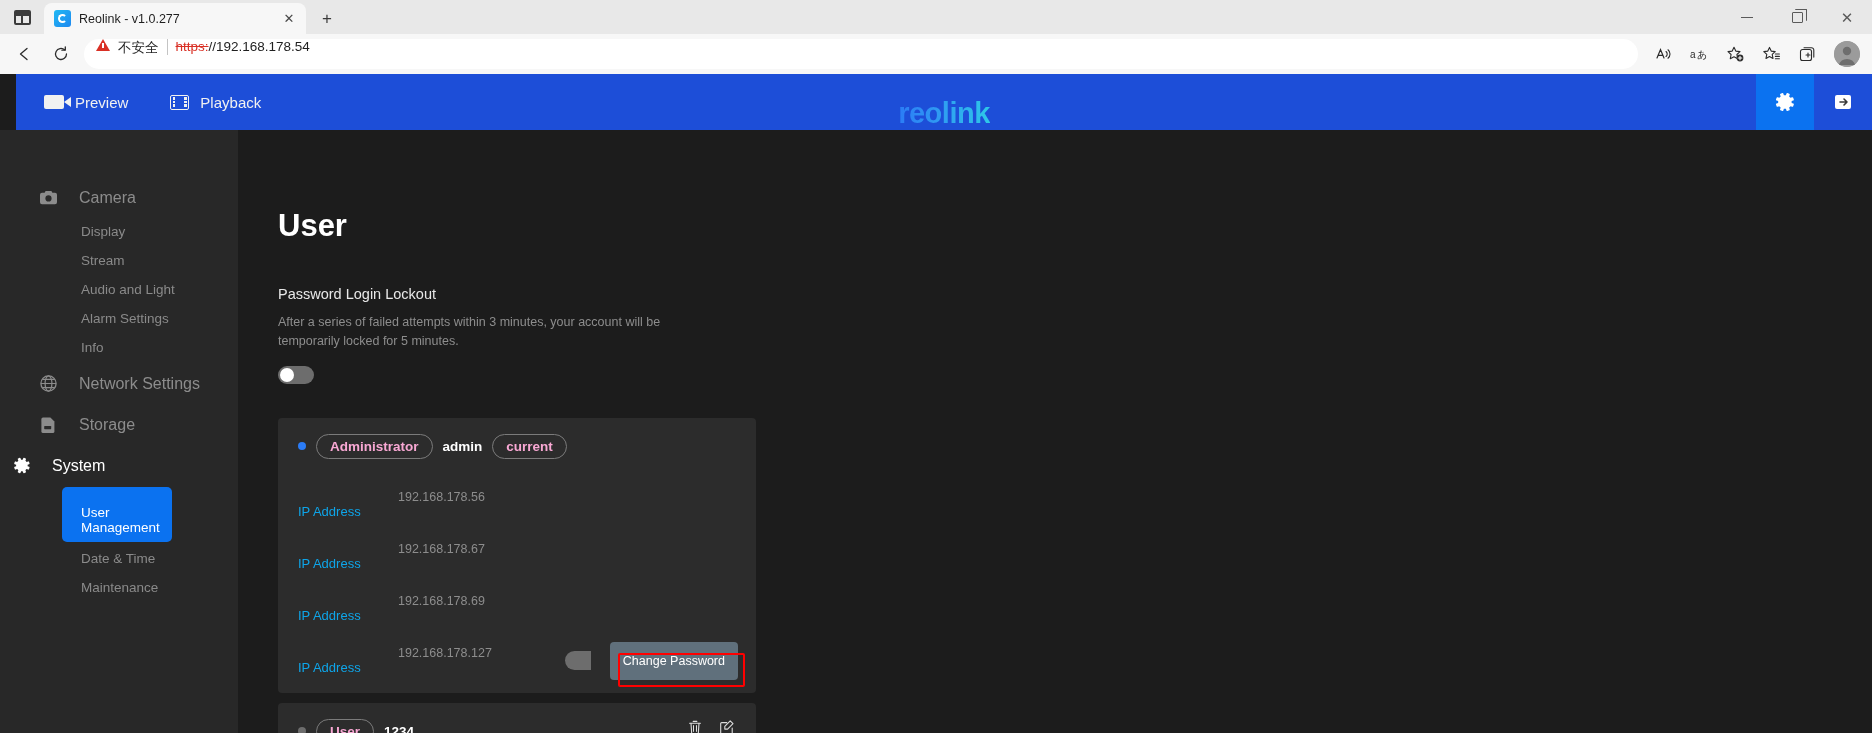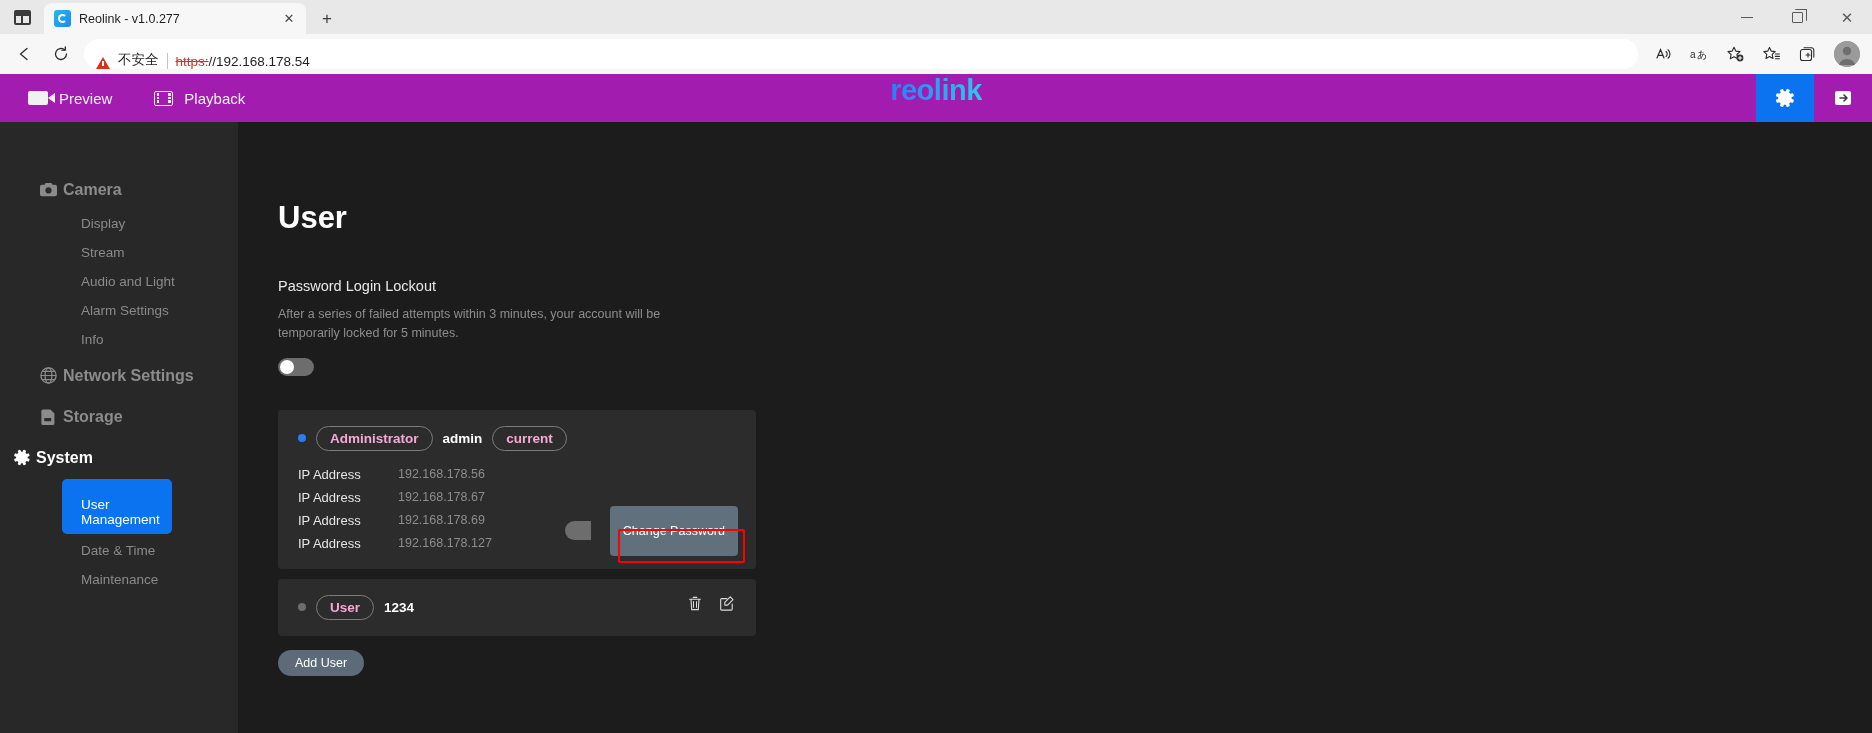--- a/index.html
+++ b/index.html
@@ -73,21 +73,21 @@
   .navbar {
     height: 40px; background: #f7f7f7; display: flex; align-items: center;
     padding: 0 12px 0 8px; gap: 2px; flex: none;
   }
   .nav-icon-btn {
     width: 34px; height: 32px; display: flex; align-items: center; justify-content: center;
     border-radius: 5px; color: #2b2b2b;
   }
   .omnibox {
     flex: 1; height: 30px; background: #fff; border-radius: 16px; margin: 0 6px 0 4px;
-    display: flex; align-items: flex-end; padding: 0 12px; gap: 8px; font-size: 13.5px;
+    display: flex; align-items: flex-start; padding: 0 12px; gap: 8px; font-size: 13.5px;
   }
   .warn-tri {
     width: 0; height: 0; border-left: 7px solid transparent; border-right: 7px solid transparent;
     border-bottom: 12px solid #d93025; position: relative; flex: none;
   }
   .warn-tri::after {
     content: ""; position: absolute; left: -1px; top: 4px; width: 2px; height: 5px; background: #fff;
   }
   .omni-warn { color: #1f1f1f; font-size: 13.5px; }
   .omni-sep { width: 1px; height: 16px; background: #c4c4c4; }
@@ -96,22 +96,22 @@
   .toolbar-right { display: flex; align-items: center; gap: 2px; }
   .avatar-btn {
     width: 26px; height: 26px; border-radius: 50%; background: #9b9b9b; margin-left: 8px;
     display: flex; align-items: flex-end; justify-content: center; overflow: hidden;
   }
 
   
   .app { flex: 1; background: #1c1c1c; display: flex; flex-direction: column; position: relative; }
 
   .app-header {
-    height: 48px; background: #a21caf; display: flex; align-items: stretch;
-    position: relative; flex: none;
+    height: 56px; background: #1d4ed8; display: flex; align-items: stretch;
+    position: relative; flex: none; margin-left: 16px;
   }
   .header-nav { display: flex; align-items: center; padding-left: 28px; gap: 42px; }
   .hnav-item {
     display: flex; align-items: center; gap: 11px; color: #f1f1f1; font-size: 15px;
   }
   .cam-glyph {
     width: 20px; height: 14px; background: #f1f1f1; border-radius: 2px; position: relative;
   }
   .cam-glyph::after {
     content: ""; position: absolute; right: -7px; top: 2px;
@@ -119,21 +119,21 @@
     border-right: 7px solid #f1f1f1;
   }
   .film-glyph {
     width: 19px; height: 15px; border: 1.6px solid #f1f1f1; border-radius: 2px;
     display: flex; justify-content: space-between; padding: 1.5px;
   }
   .film-glyph i { width: 2.5px; display: flex; flex-direction: column; justify-content: space-around; }
   .film-glyph i b { display: block; width: 2.5px; height: 2.5px; background: #f1f1f1; }
   .logo-wrap {
     position: absolute; left: 0; right: 0; top: 0; bottom: 0;
-    display: flex; align-items: flex-start; justify-content: center; pointer-events: none;
+    display: flex; align-items: flex-end; justify-content: center; pointer-events: none;
   }
   .logo-text {
     font-size: 29px; font-weight: 700; letter-spacing: -0.5px;
     background: linear-gradient(90deg, #2b7cf6 0%, #2f9bf2 45%, #2ec9e8 100%);
     -webkit-background-clip: text; background-clip: text; color: transparent;
   }
   .header-right { margin-left: auto; display: flex; align-items: stretch; }
   .gear-btn {
     width: 58px; background: #0b72f0; display: flex; align-items: center; justify-content: center;
   }
@@ -142,22 +142,22 @@
   }
 
   
   .app-body { flex: 1; display: flex; min-height: 0; }
 
   .sidebar {
     width: 238px; background: #282828; padding-top: 48px; flex: none; overflow: hidden;
   }
   .side-group { margin-bottom: 2px; }
   .side-head {
-    display: flex; align-items: center; gap: 4px; padding: 9px 0 9px 38px;
-    font-size: 16px; font-weight: 700; color: #8c8c8c;
+    display: flex; align-items: center; gap: 20px; padding: 9px 0 9px 38px;
+    font-size: 16px; font-weight: 400; color: #8c8c8c;
   }
   .side-head.active { color: #ffffff; padding-left: 11px; }
   .side-icon { width: 21px; height: 21px; flex: none; display: flex; align-items: center; justify-content: center; }
   .side-sub {
     padding: 7px 0 7px 81px; font-size: 13.5px; color: #8a8a8a;
   }
   .side-sub.selected {
     background: #0b72f0; color: #ffffff; border-radius: 5px;
     margin: 2px 66px 2px 62px; padding: 18px 0 7px 19px; font-weight: 500;
   }
@@ -181,34 +181,34 @@
   }
   .card + .card { margin-top: 10px; }
   .card-head { display: flex; align-items: center; gap: 10px; margin-bottom: 12px; }
   .dot { width: 8px; height: 8px; border-radius: 50%; flex: none; }
   .pill {
     border: 1px solid #7b7b7b; border-radius: 14px; padding: 4px 13px;
     font-size: 13.5px; font-weight: 700; color: #f9a8d4;
   }
   .uname { font-size: 13.5px; font-weight: 700; color: #ffffff; }
   .ip-row { display: flex; align-items: center; gap: 34px; padding: 4px 0; }
-  .ip-label { font-size: 13px; color: #e5e5e5; min-width: 66px; }
+  .ip-label { font-size: 13px; color: #0ea5e9; min-width: 66px; margin-top: 29px; }
   .ip-value { font-size: 12.5px; color: #8d8d8d; }
 
   .card-actions { position: absolute; right: 20px; top: 16px; display: flex; gap: 14px; }
   .icon-btn { width: 18px; height: 18px; display: flex; align-items: center; justify-content: center; }
 
   .chpw-wrap { position: absolute; right: 18px; bottom: 13px; display: flex; align-items: center; }
   .chpw-pill-bg {
     width: 26px; height: 19px; background: #6d6d6d; border-radius: 10px 0 0 10px;
     margin-right: -12px;
   }
   .btn-grey {
     background: #60707c; color: #ffffff; border: none; border-radius: 4px;
-    font-size: 12.5px; padding: 18px 13px; font-family: inherit; margin-left: 31px;
+    font-size: 12.5px; padding: 12px 13px; font-family: inherit; margin-left: 31px;
   }
   .redbox {
     position: absolute; border: 2.5px solid #ff0000; border-radius: 2px; pointer-events: none;
   }
 
   .btn-add {
     margin-top: 14px; background: #5c6b77; color: #ffffff; border: none;
     border-radius: 13px; font-size: 12.5px; padding: 6px 17px; font-family: inherit;
   }
 </style>

